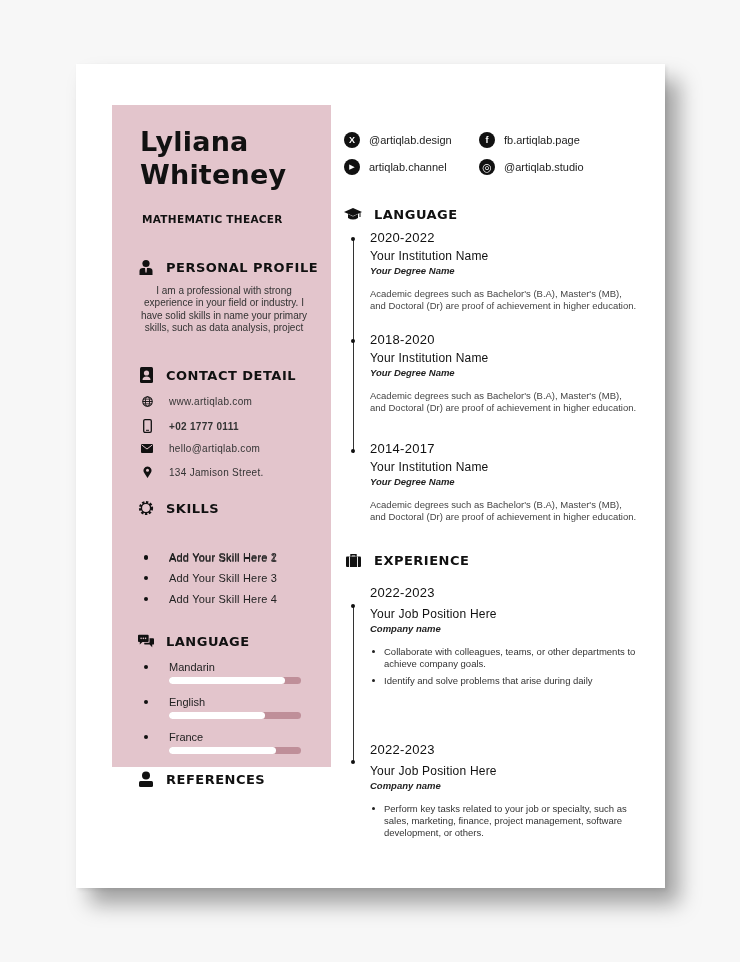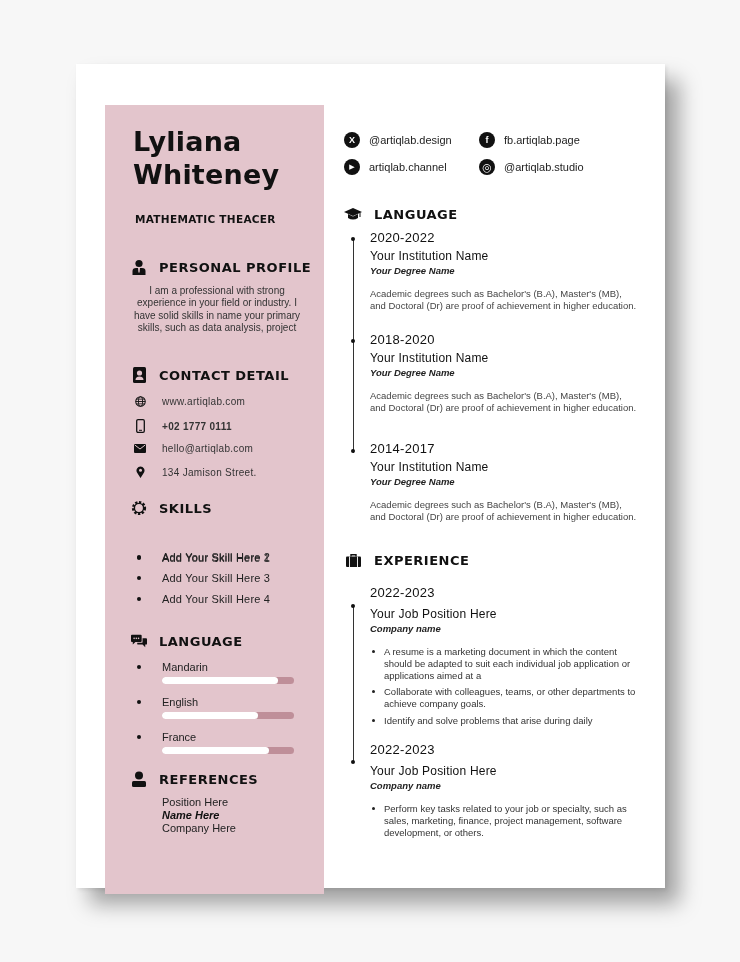--- a/index.html
+++ b/index.html
@@ -12,22 +12,22 @@
   }
   .page {
     position: absolute;
     left: 76px; top: 64px;
     width: 589px; height: 824px;
     background: #ffffff;
     box-shadow: 14px 16px 20px rgba(0,0,0,0.35), 2px 2px 4px rgba(0,0,0,0.08);
   }
   .sidebar {
     position: absolute;
-    left: 29px; top: 41px;
-    width: 219px; height: 789px;
+    left: 36px; top: 41px;
+    width: 219px; height: 662px;
     background: #e3c5cc;
   }
   .name {
     position: absolute; left: 28px; top: 20px;
     font-family: "DejaVu Sans", sans-serif;
     font-weight: bold; font-size: 27px; line-height: 33px;
     color: #111;
     letter-spacing: 0.2px;
   }
   .title {
@@ -229,25 +229,20 @@
 
     <div class="sec-head" style="top:666px;">
       <span class="ico">
         <svg width="16" height="16" viewBox="0 0 16 16">
             <circle cx="8" cy="4.6" r="4" fill="#111"></circle>
             <rect x="1" y="10" width="14" height="6" rx="1.5" fill="#111"></rect>
           </svg>
       </span>
       <span class="lbl">REFERENCES</span>
     </div>
-    <div class="refs" style="left:57px; top:691px;">
-      <div>Position Here</div>
-      <div class="nm">Name Here</div>
-      <div>Company Here</div>
-    </div>
   </div>
 
   <div class="social" style="left:268px; top:68px;">
     <span class="circ">X</span>
     <span>@artiqlab.design</span>
   </div>
   <div class="social" style="left:403px; top:68px;">
     <span class="circ">f</span>
     <span>fb.artiqlab.page</span>
   </div>
@@ -307,21 +302,20 @@
   </div>
   <div class="tline" style="left:277px; top:541px; height:158px;"></div>
   <div class="tdot" style="left:275px; top:540px;"></div>
   <div class="tdot" style="left:275px; top:696px;"></div>
 
   <div class="entry" style="top:521px;">
     <div class="year">2022-2023</div>
     <div class="inst" style="margin-top:7px;">Your Job Position Here</div>
     <div class="deg">Company name</div>
     <ul class="bullets">
-      <li>A resume is a marketing document in which the content should be adapted to suit each individual job application or applications aimed at a</li>
       <li>Collaborate with colleagues, teams, or other departments to achieve company goals.</li>
       <li>Identify and solve problems that arise during daily</li>
     </ul>
   </div>
   <div class="entry" style="top:678px;">
     <div class="year">2022-2023</div>
     <div class="inst" style="margin-top:7px;">Your Job Position Here</div>
     <div class="deg">Company name</div>
     <ul class="bullets">
       <li>Perform key tasks related to your job or specialty, such as sales, marketing, finance, project management, software development, or others.</li>

